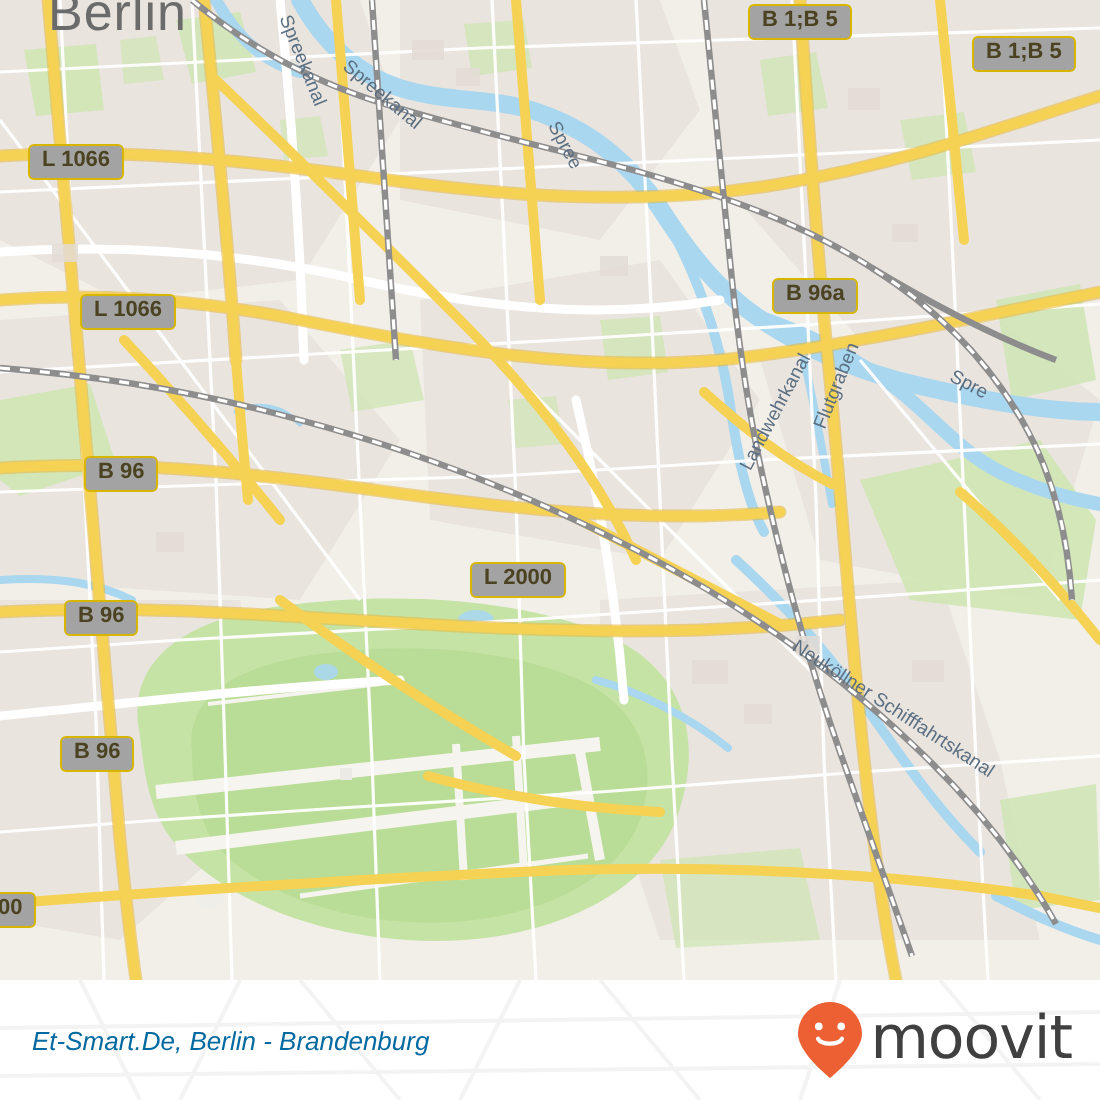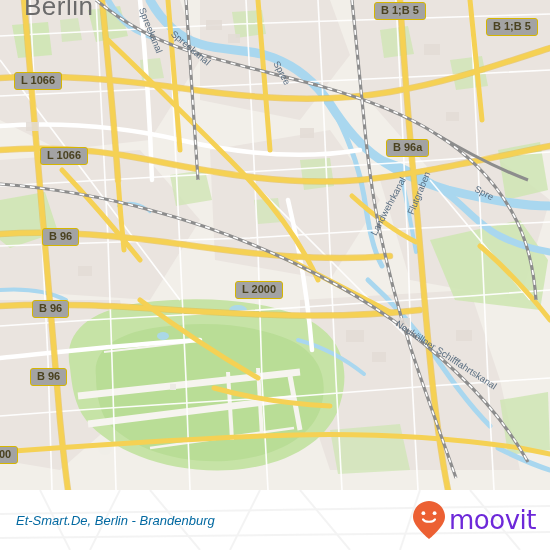--- a/index.html
+++ b/index.html
@@ -137,22 +137,22 @@
     font-style: italic;
   }
   #brand {
     position: relative;
     display: flex;
     align-items: center;
     gap: 3px;
     z-index: 2;
   }
   #brand-word {
-    font-size: 26px;
-    color: #6d28d9;
+    font-size: 30px;
+    color: #404040;
     font-family: "DejaVu Sans", sans-serif;
     letter-spacing: -0.5px;
     line-height: 30px;
   }
 </style>
 </head>
 <body>
 
 <div id="app">
 

